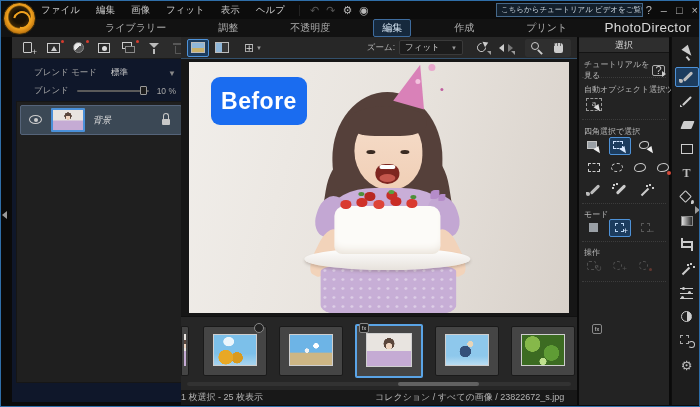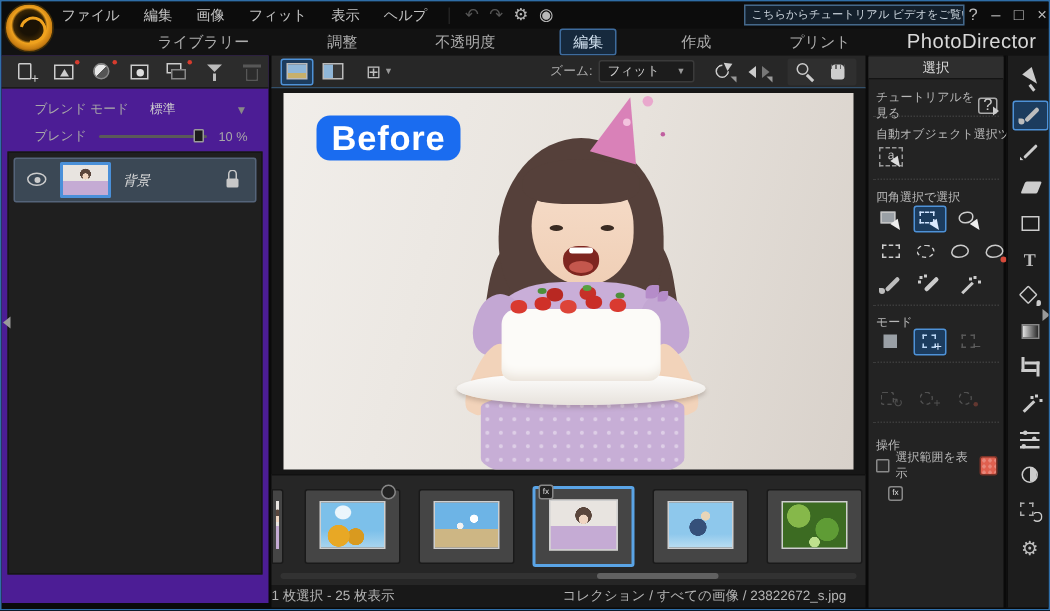--- a/index.html
+++ b/index.html
@@ -110,21 +110,21 @@
   .ic-op2::before{width:9px;height:9px;border:1px dashed #888;border-radius:50%;left:2px;top:3px;}
   .ic-op2::after{content:"+";color:#888;font-size:8px;right:2px;bottom:1px;}
   .ic-op3::before{width:9px;height:9px;border:1px dashed #888;border-radius:50%;left:2px;top:3px;}
   .ic-op3::after{width:3px;height:3px;background:#b05040;border-radius:50%;right:3px;bottom:3px;}
   .ic-tut{width:15px;height:11px;border:1px solid #aaa;border-radius:2px;font-size:8px;color:#ccc;}
   .ic-tut::after{border-left:4px solid #ccc;border-top:3px solid transparent;border-bottom:3px solid transparent;right:-2px;bottom:-2px;}
   .ic-autoobj{width:16px;height:13px;border:1px dashed #999;}
   .ic-autoobj .glyph{font-size:8px;}
   .ic-autoobj::after{border-left:3px solid transparent;border-right:3px solid transparent;border-top:7px solid #ddd;right:0;bottom:-2px;transform:rotate(-35deg);}
   
-  #leftpanel{position:absolute;left:0;top:36px;width:178px;height:365px;background:#4c1d95;}
+  #leftpanel{position:absolute;left:11px;top:36px;width:178px;height:365px;background:#0f172a;}
   #lp-toolbar{position:absolute;left:0;top:0;width:100%;height:22px;background:#2c2c2c;border-bottom:1px solid #1a1a1a;display:flex;align-items:center;padding:0 6px;gap:3px;}
   .lp-row{position:absolute;left:0;width:100%;display:flex;align-items:center;font-size:8.5px;color:#a8a8a8;}
   #blend-row{top:30px;padding:0 14px 0 22px;}
   #blend-row .val{margin-left:14px;color:#cfcfcf;}
   #blend-row .chev{margin-left:auto;color:#888;font-size:8px;}
   #opacity-row{top:48px;padding:0 14px 0 22px;}
   #slider{position:relative;flex:1;height:2px;background:#5a5a5a;margin:0 8px;border-radius:1px;}
   #slider .knob{position:absolute;right:2px;top:-4px;width:7px;height:9px;background:#1c1c1c;border:1px solid #9a9a9a;border-radius:1px;}
   #layers-area{position:absolute;left:4px;right:4px;top:64px;height:282px;background:#1f1f1f;border:1px solid #161616;}
   #layer-row{position:absolute;left:3px;right:3px;top:3px;height:30px;background:#3b4855;border:1px solid #55647a;border-radius:2px;display:flex;align-items:center;padding:0 6px;}
@@ -138,21 +138,21 @@
   
   #centercol{position:absolute;left:180px;top:36px;width:396px;height:368px;}
   #viewbar{position:absolute;left:0;top:0;width:100%;height:22px;background:#272727;border-bottom:1px solid #33506b;display:flex;align-items:center;padding:0 6px;font-size:8.5px;color:#b0b0b0;}
   #viewmodes{display:flex;gap:2px;}
   #zoom-group{display:flex;align-items:center;margin-left:auto;}
   #zoom-dd{width:64px;height:15px;background:#1c1c1c;border:1px solid #3a3a3a;border-radius:2px;display:flex;align-items:center;padding:0 5px;margin-left:4px;color:#cfcfcf;}
   #zoom-dd .arrow{margin-left:auto;font-size:6px;color:#999;}
   #navtools{display:flex;background:#2f2f2f;border-radius:2px;margin-left:8px;padding:0 1px;}
   #canvas{position:absolute;left:0;top:22px;width:100%;height:257px;background:#161616;}
   #photo{position:absolute;left:8px;top:3px;width:380px;height:251px;background:linear-gradient(105deg,#f1eeea,#e7e2dc 55%,#d8d1ca);overflow:hidden;}
-  #before-badge{position:absolute;left:22px;top:15px;width:96px;height:30px;border-radius:9px;background:#1a6cf0;
+  #before-badge{position:absolute;left:22px;top:15px;width:96px;height:48px;border-radius:9px;background:#1a6cf0;
                 color:#fff;font-size:23px;font-weight:bold;display:flex;align-items:center;justify-content:center;letter-spacing:.5px;}
   
   #girl{position:absolute;left:50%;top:10px;width:210px;height:244px;transform:translateX(-46%);}
   #girl div{position:absolute;}
   .hair{left:50px;top:20px;width:110px;height:132px;background:#55403a;border-radius:52% 52% 46% 50%;}
   .hairL{left:42px;top:92px;width:26px;height:72px;background:#55403a;border-radius:40%;transform:rotate(9deg);}
   .hairR{left:142px;top:88px;width:26px;height:72px;background:#55403a;border-radius:40%;transform:rotate(-9deg);}
   .hat{left:116px;top:-8px;border-left:16px solid transparent;border-right:16px solid transparent;border-bottom:42px solid #d981b8;transform:rotate(16deg);}
   .hat-dot{left:146px;top:-8px;width:7px;height:7px;background:#e9a8cd;border-radius:50%;box-shadow:-14px 14px 0 -1px #f3c3de,10px 22px 0 -2px #c05fa0;}
   .face{left:72px;top:42px;width:68px;height:76px;background:linear-gradient(#f6ddca,#f0cfb6);border-radius:50% 50% 47% 53%;}
@@ -517,39 +517,34 @@
           <span class="ic ic-slot ic-mnew"></span>
         </span>
         <span class="sbtn active">
           <span class="ic ic-slot ic-madd"></span>
         </span>
         <span class="sbtn dim">
           <span class="ic ic-slot ic-msub"></span>
         </span>
       </div>
     <div class="rp-sep" style="top:204px;"></div>
-    <span class="rp-label" style="top:210px;margin-top:44px;">操作</span>
+    <span class="rp-label" style="top:210px;">操作</span>
     <div class="rp-toolrow" style="top:220px;">
 
     <span class="sbtn dim">
           <span class="ic ic-slot ic-op1"></span>
         </span>
         <span class="sbtn dim">
           <span class="ic ic-slot ic-op2"></span>
         </span>
         <span class="sbtn dim">
           <span class="ic ic-slot ic-op3"></span>
         </span>
       </div>
     <div class="rp-sep" style="top:244px;"></div>
-    <div id="rp-check">
-      <span id="rp-checkbox"></span>
-      <span>選択範囲を表示</span>
-      <span id="rp-swatch" style="background: radial-gradient(circle, rgba(255, 255, 255, 0.25) 1px, transparent 1.4px) 0px 0px / 4px 4px, rgb(224, 96, 79);"></span>
-    </div>
   </div>
 
   <div id="toolsidebar">
 
   <span class="tbtn">
         <span class="ic ic-slot ic-cursor">
           <span class="glyph"></span>
         </span>
       </span>
       <span class="tbtn active">

